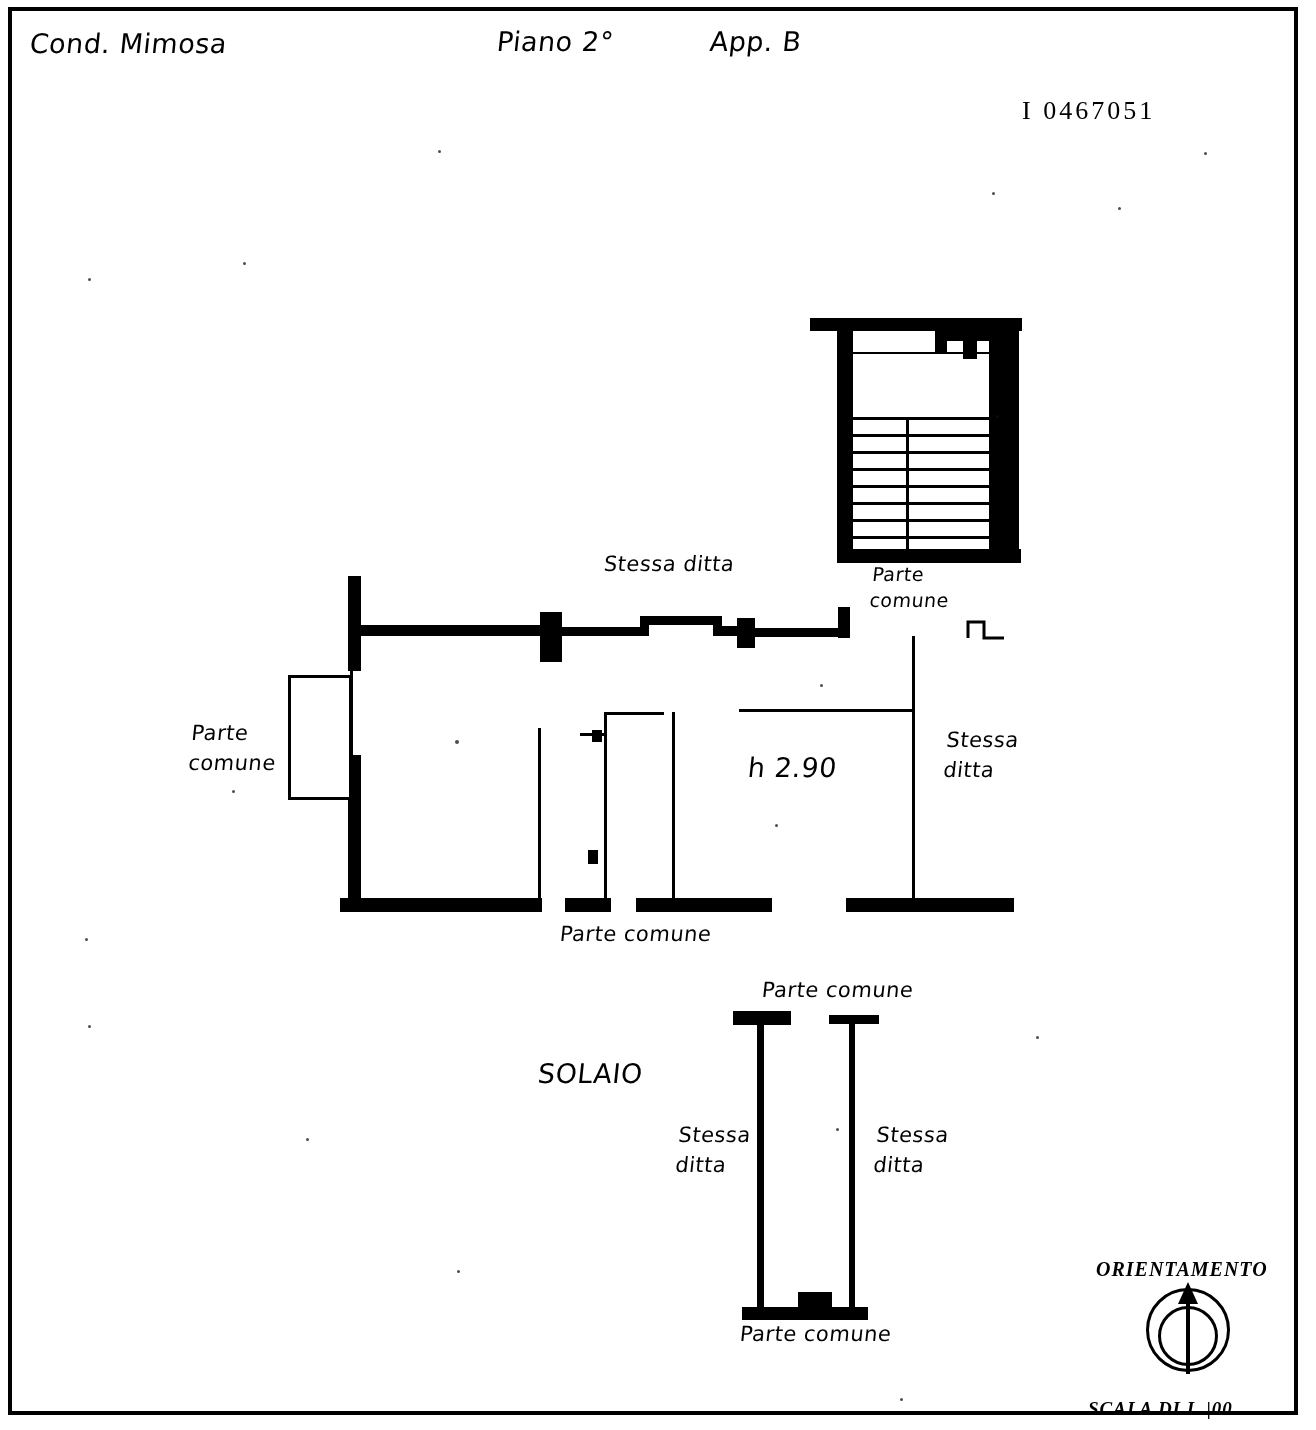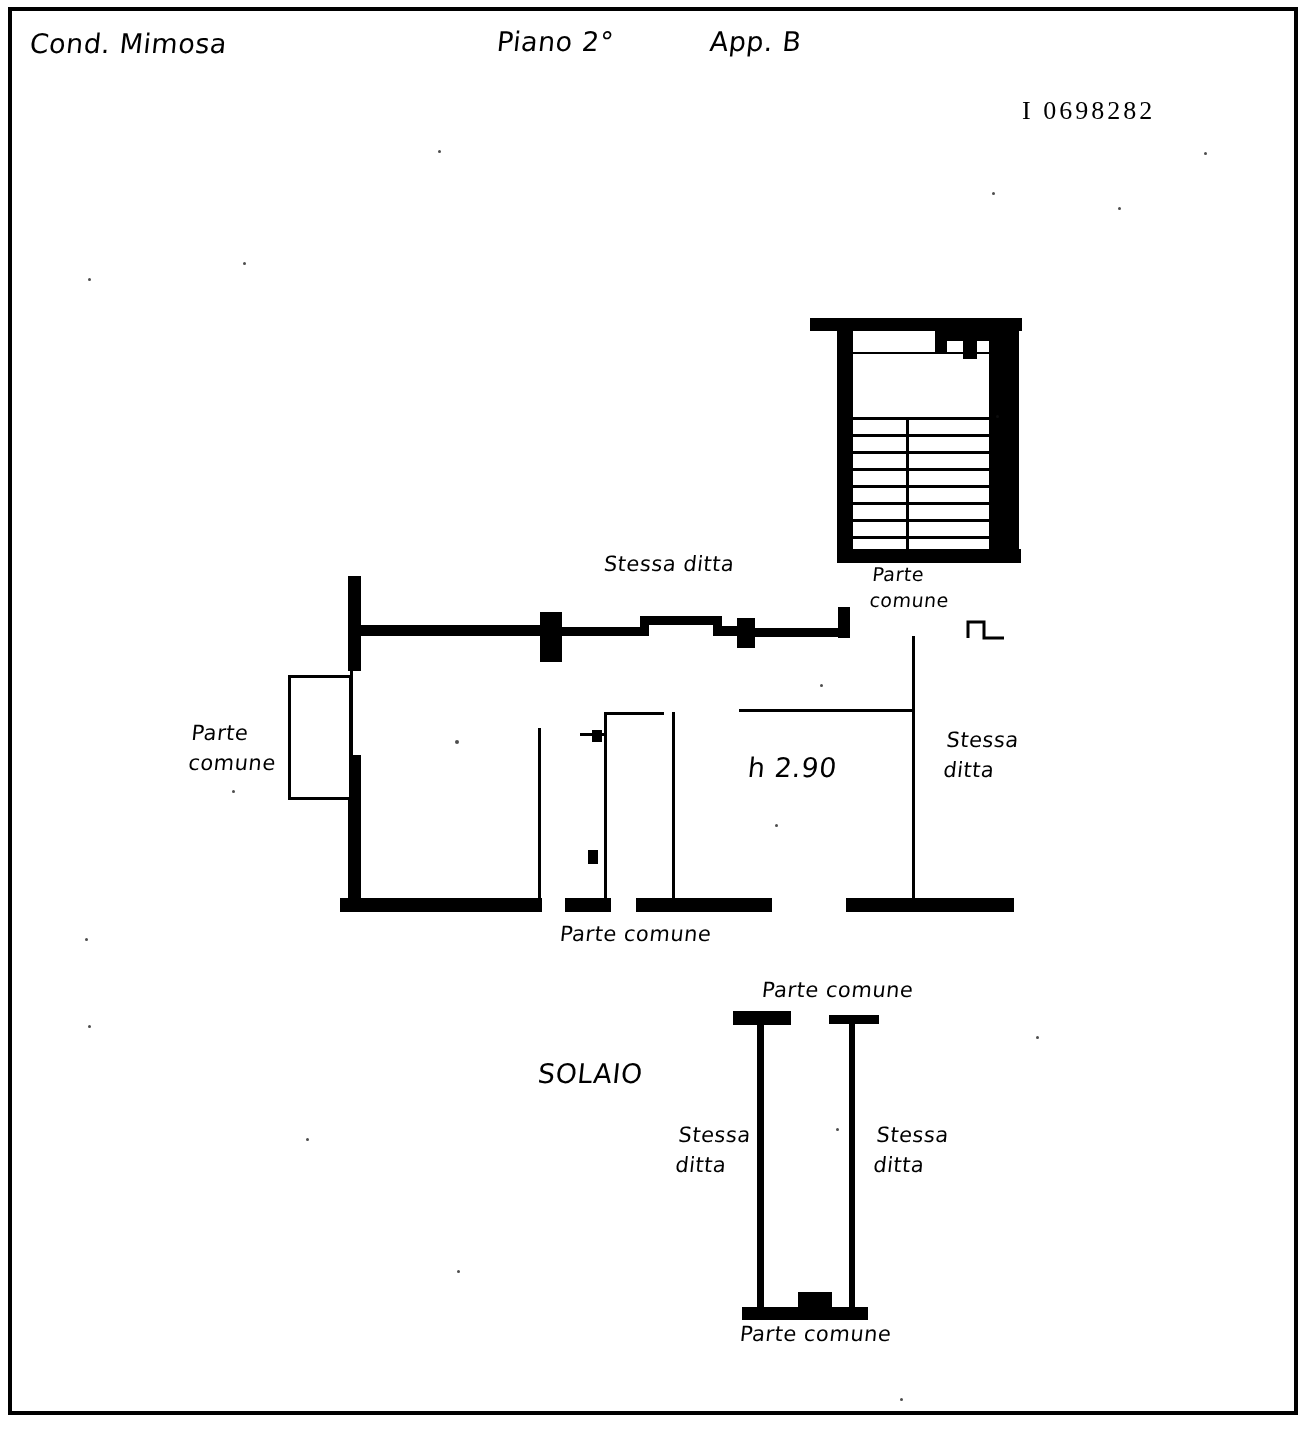--- a/index.html
+++ b/index.html
@@ -156,21 +156,21 @@
 </head>
 <body>
 
 <div id="page">
 
   <div class="doc-border"></div>
 
   <div class="hand hw-big slant" style="left:30px; top:28px;">Cond. Mimosa</div>
   <div class="hand hw-big slant" style="left:497px; top:26px;">Piano 2°</div>
   <div class="hand hw-big slant" style="left:710px; top:26px;">App. B</div>
-  <div class="stamp" style="left:1022px; top:96px;">I 0698282</div>
+  <div class="stamp" style="left:1022px; top:96px;">I 0467051</div>
 
   <div>
 
     <div class="wall" style="left:810px; top:318px; width:212px; height:13px;"></div>
 
     <div class="wall" style="left:837px; top:318px; width:16px; height:240px;"></div>
 
     <div class="wall" style="left:989px; top:318px; width:16px; height:245px;"></div>
 
     <div class="wall" style="left:935px; top:318px; width:12px; height:36px;"></div>
@@ -271,20 +271,28 @@
   <div class="hand hw-mid slant" style="left:762px; top:978px;">Parte comune</div>
 
   <div class="hand hw-mid slant" style="left:677px; top:1120px; line-height:30px;">Stessa
 ditta</div>
 
   <div class="hand hw-mid slant" style="left:875px; top:1120px; line-height:30px;">Stessa
 ditta</div>
 
   <div class="hand hw-mid slant" style="left:740px; top:1322px;">Parte comune</div>
 
+  <div class="orient-wrap">
+    <div class="orient-title">ORIENTAMENTO</div>
+    <div class="circle-out"></div>
+    <div class="circle-in"></div>
+    <div class="needle"></div>
+    <div class="needle-head"></div>
+    <div class="orient-scale">SCALA DI I. |00</div>
+  </div>
 
   <div>
     <div class="speck" style="left:438px; top:150px;"></div>
     <div class="speck" style="left:992px; top:192px;"></div>
     <div class="speck" style="left:243px; top:262px;"></div>
     <div class="speck" style="left:1204px; top:152px;"></div>
     <div class="speck" style="left:88px; top:278px;"></div>
     <div class="speck" style="left:996px; top:415px;"></div>
     <div class="speck" style="left:820px; top:684px;"></div>
     <div class="speck big" style="left:455px; top:740px;"></div>

